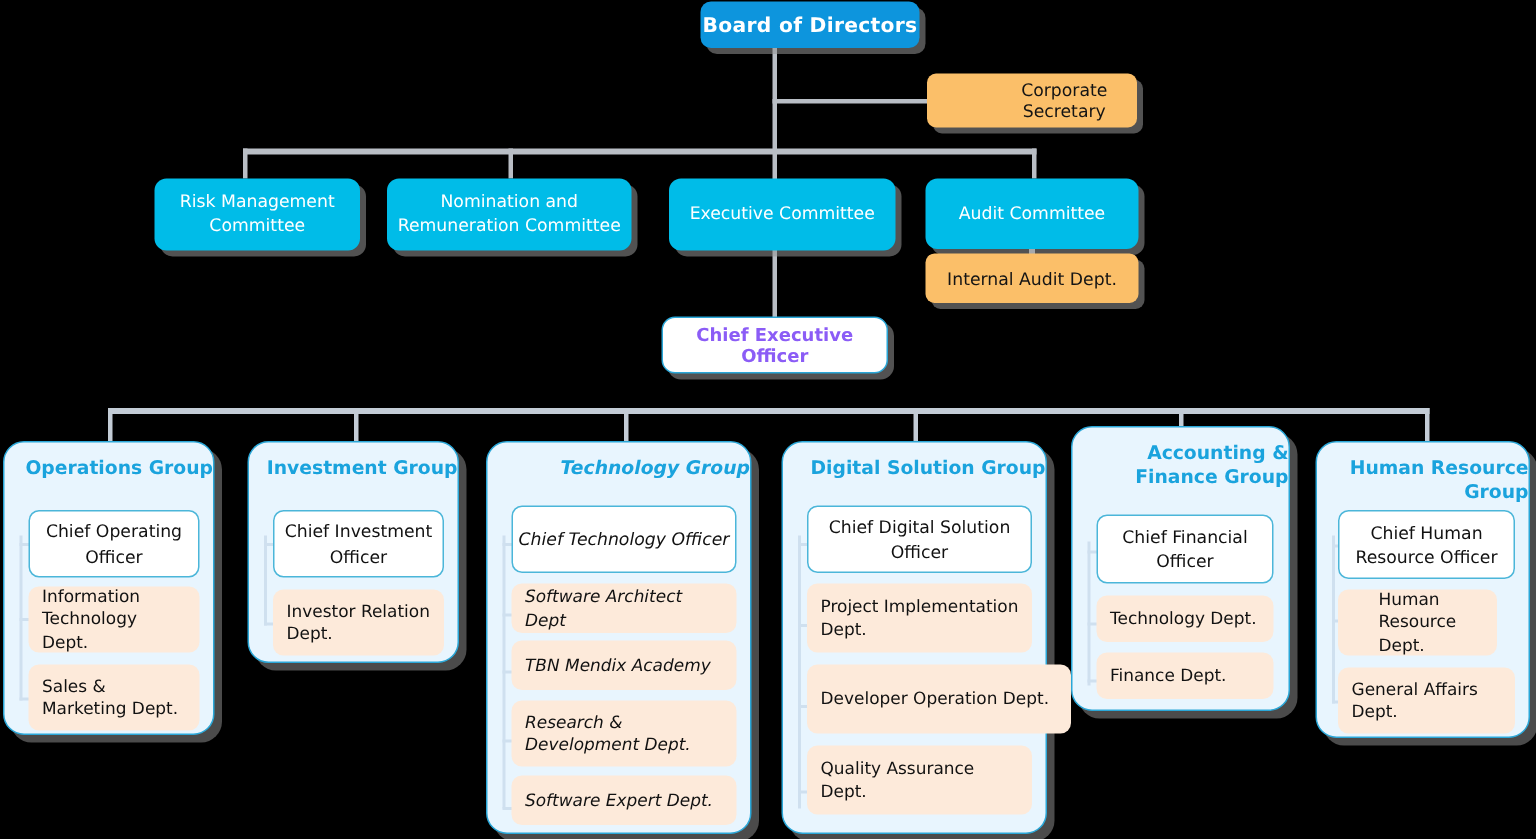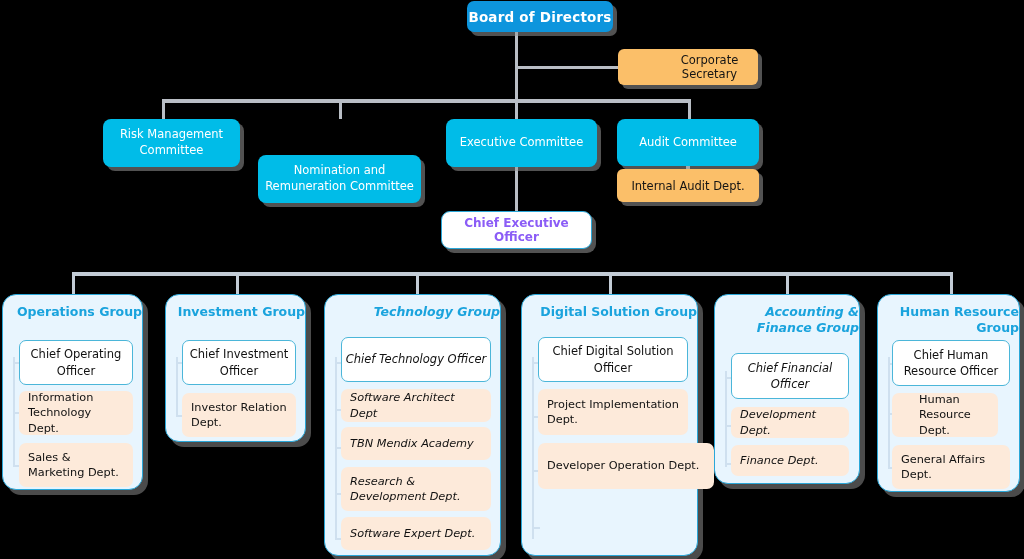--- a/index.html
+++ b/index.html
@@ -51,21 +51,21 @@
   </div>
 
   <div class="node orange-strong shadow" style="left:618px;top:49px;width:140px;height:36px;padding-left:43px;">
     <span>Corporate Secretary</span>
   </div>
 
   <div class="node committee shadow" style="left:103px;top:119px;width:137px;height:48px;padding:0 8px;">
     <span>Risk Management Committee</span>
   </div>
 
-  <div class="node committee shadow" style="left:258px;top:119px;width:163px;height:48px;padding:0 1px;margin-top:36px;">
+  <div class="node committee shadow" style="left:258px;top:119px;width:163px;height:48px;padding:0 1px;">
     <span>Nomination and Remuneration Committee</span>
   </div>
 
   <div class="node committee shadow" style="left:446px;top:119px;width:151px;height:48px;padding:0 8px;">
     <span>Executive Committee</span>
   </div>
 
   <div class="node committee shadow" style="left:617px;top:119px;width:142px;height:47px;padding:0 8px;">
     <span>Audit Committee</span>
   </div>
@@ -142,33 +142,36 @@
     <div class="hstub" style="left:10px;top:232px;width:8px;"></div>
     <div class="chief" style="left:16px;top:42px;width:150px;height:45px;">
       <span>Chief Digital Solution Officer</span>
     </div>
     <div class="dept" style="left:16px;top:94px;width:150px;height:46px;">
       <span>Project Implementation Dept.</span>
     </div>
     <div class="dept" style="left:16px;top:148px;width:176px;height:46px;">
       <span>Developer Operation Dept.</span>
     </div>
+    <div class="dept" style="left:16px;top:202px;width:150px;height:46px;">
+      <span>Quality Assurance Dept.</span>
+    </div>
   </div>
 
-  <div class="group" style="left:714px;top:294px;width:146px;height:190px;font-style:italic;">
+  <div class="group" style="left:714px;top:284px;width:146px;height:190px;">
     <div class="group-title">Accounting &amp; Finance Group</div>
     <div class="vstem" style="left:10px;top:76px;height:96px;"></div>
     <div class="hstub" style="left:10px;top:82px;width:8px;"></div>
     <div class="hstub" style="left:10px;top:130px;width:8px;"></div>
     <div class="hstub" style="left:10px;top:168px;width:8px;"></div>
     <div class="chief" style="left:16px;top:58px;width:118px;height:46px;">
       <span>Chief Financial Officer</span>
     </div>
     <div class="dept" style="left:16px;top:112px;width:118px;height:31px;">
-      <span>Development Dept.</span>
+      <span>Technology Dept.</span>
     </div>
     <div class="dept" style="left:16px;top:150px;width:118px;height:31px;">
       <span>Finance Dept.</span>
     </div>
   </div>
 
   <div class="group" style="left:877px;top:294px;width:143px;height:198px;">
     <div class="group-title">Human Resource Group</div>
     <div class="vstem" style="left:10px;top:62px;height:112px;"></div>
     <div class="hstub" style="left:10px;top:68px;width:8px;"></div>

